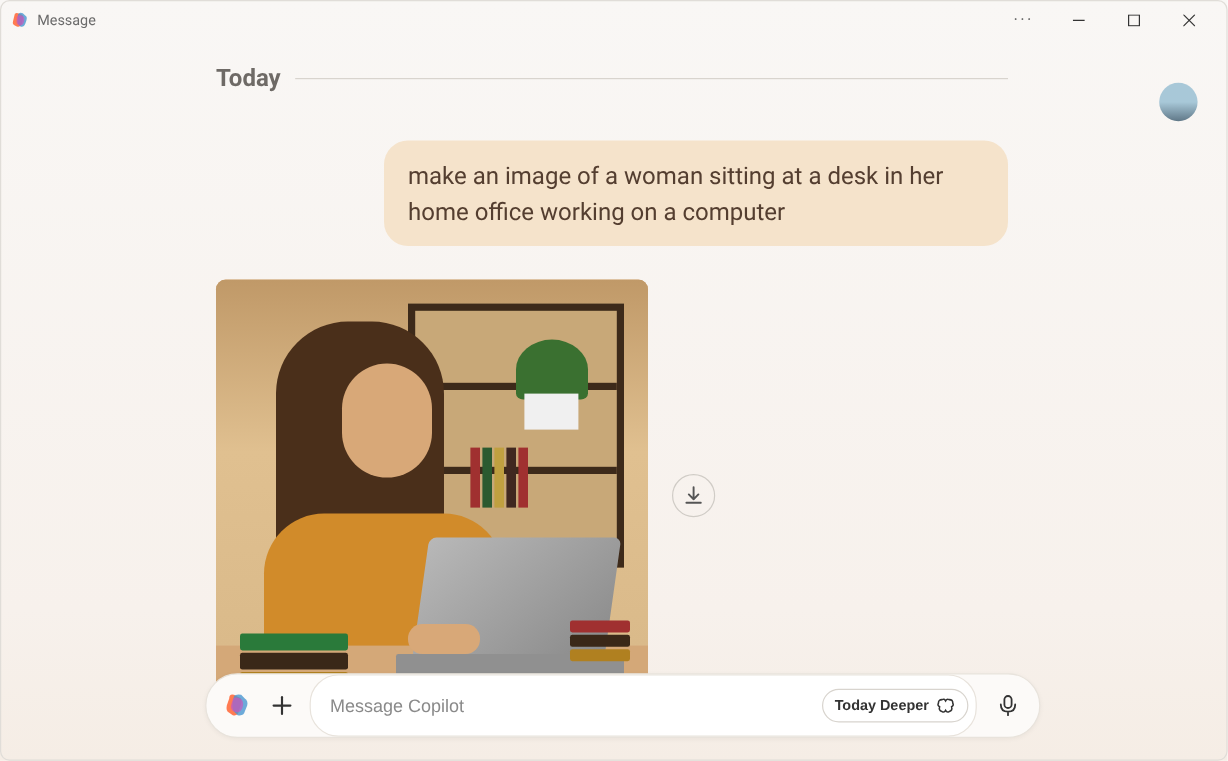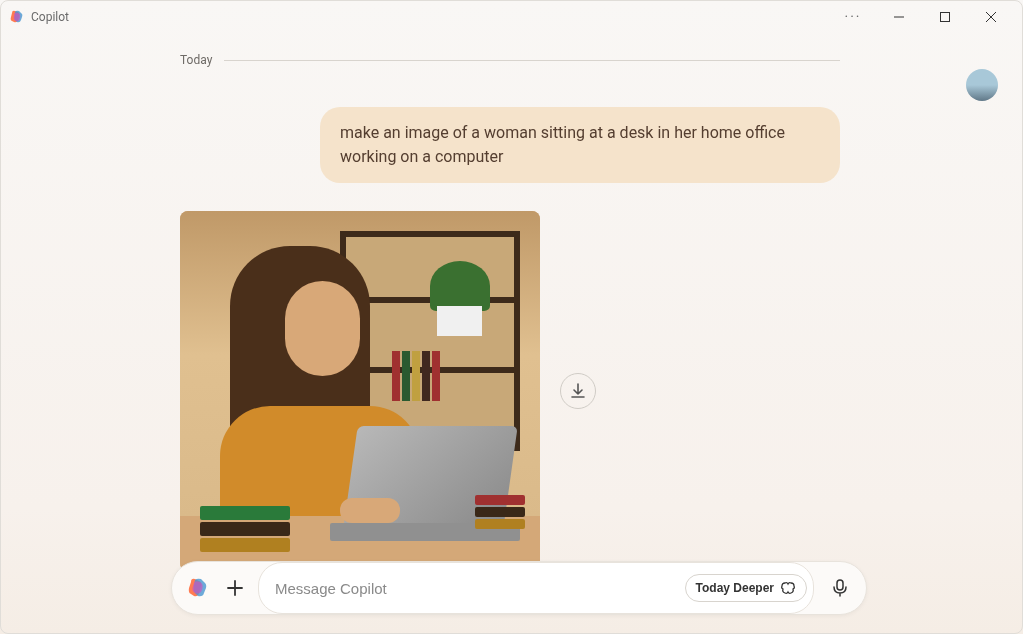--- a/index.html
+++ b/index.html
@@ -74,22 +74,22 @@
       max-width: 660px;
       margin: 0 0 0 155px;
     }
     .date-divider {
       display: flex;
       align-items: center;
       gap: 12px;
       margin-bottom: 40px;
     }
     .date-label {
-      font-size: 12px;
-      font-weight: 400;
+      font-size: 20px;
+      font-weight: 700;
       color: #6e6a66;
     }
     .divider-line {
       flex: 1;
       height: 1px;
       background: #d8d4ce;
     }
     .avatar {
       position: absolute;
       right: 24px;
@@ -98,21 +98,21 @@
       height: 32px;
       border-radius: 50%;
       background: linear-gradient(to bottom, #a8c8d8 50%, #607888 100%);
       cursor: pointer;
     }
     .user-message {
       background: #f5e3cb;
       color: #543e30;
       padding: 14px 20px;
       border-radius: 20px;
-      font-size: 16px;
+      font-size: 20px;
       line-height: 1.5;
       margin-left: 140px;
       margin-bottom: 28px;
     }
     .response-row {
       display: flex;
       align-items: center;
       gap: 20px;
     }
     .generated-image {
@@ -360,21 +360,21 @@
 
 <div class="titlebar">
   <div class="titlebar-left">
     <span class="copilot-logo">
       <svg width="16" height="16" viewBox="0 0 16 16">
         <path d="M3 4 Q3 1 6 2 L9 3 Q11 4 10 7 L9 11 Q8 14 5 13 L3 12 Q1 11 2 8 Z" fill="#ff7b52"></path>
         <path d="M6 3 Q7 1 10 2 L12 4 Q14 5 13 8 L12 11 Q11 14 8 13 L6 11 Q5 9 6 6 Z" fill="#4896d1" opacity="0.8"></path>
         <path d="M5 5 Q6 3 9 4 Q12 5 11 9 Q10 13 7 12 Q4 11 5 7 Z" fill="#c858bd" opacity="0.7"></path>
       </svg>
     </span>
-    <span class="titlebar-title">Copilot</span>
+    <span class="titlebar-title">Message</span>
   </div>
   <div class="titlebar-controls">
     <div class="titlebar-more">···</div>
     <div class="win-btn">
       <svg width="10" height="10">
           <line x1="0" y1="5" x2="10" y2="5" stroke="#333" stroke-width="1"></line>
         </svg>
     </div>
     <div class="win-btn">
       <svg width="10" height="10">

